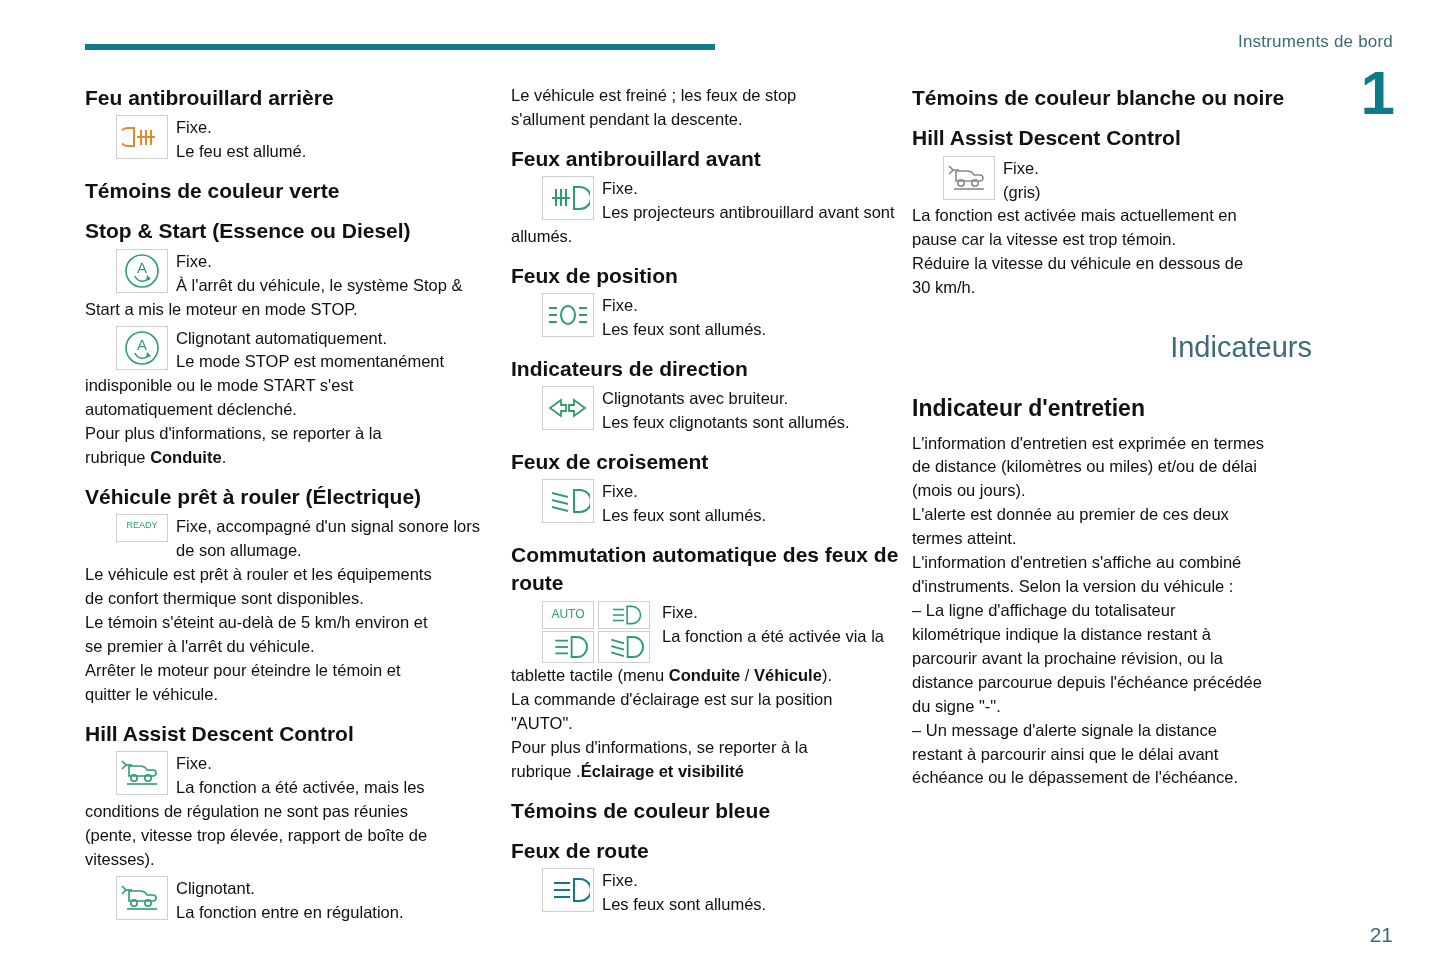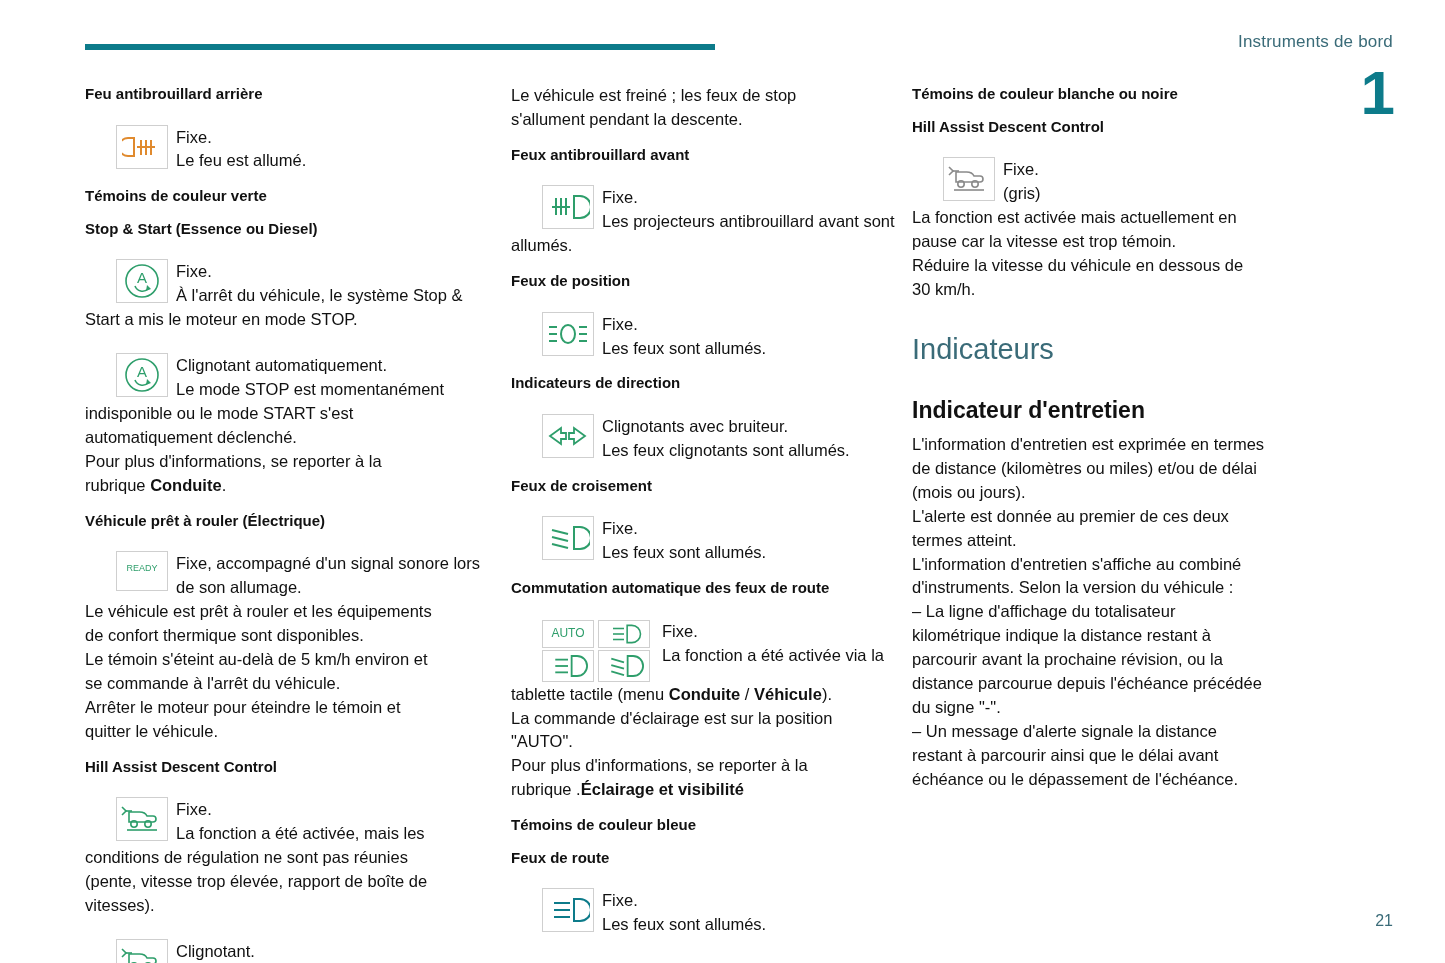--- a/index.html
+++ b/index.html
@@ -42,67 +42,68 @@
     position: absolute;
     top: 62px;
     right: 50px;
     font-size: 62px;
     font-weight: bold;
     color: #0d7b8a;
     line-height: 1;
   }
   .page-number {
     position: absolute;
-    bottom: 33px;
+    bottom: 16px;
     right: 52px;
-    font-size: 16px;
+    font-size: 21px;
     color: #3a6b78;
   }
 
   
   .col {
     position: absolute;
     top: 84px;
     width: 398px;
     font-size: 16.5px;
     line-height: 1.45;
   }
   .col1 { left: 85px; }
   .col2 { left: 511px; }
   .col3 { left: 912px; width: 400px; }
 
   h3.sub {
-    font-size: 15px;
+    font-size: 21px;
     font-weight: bold;
     margin: 13px 0 2px 0;
     color: #111;
     line-height: 1.3;
   }
   h3.sub.first { margin-top: 0; }
   h2.section {
     font-size: 29px;
     font-weight: normal;
     color: #3a6b78;
     margin: 26px 0 10px 0;
+    text-align: right;
   }
   h2.section2 {
     font-size: 23px;
     font-weight: bold;
     color: #111;
     margin: 24px 0 6px 0;
   }
   p.t {
     margin: 0 0 0 0;
   }
 
   
   .row {
     display: flex;
     align-items: flex-start;
-    margin-top: 21px;
+    margin-top: 4px;
     padding-left: 31px;
   }
   .row .ic {
     flex: 0 0 auto;
     margin-right: 8px;
   }
   .row .txt {
     flex: 1 1 auto;
     padding-top: 1px;
   }
@@ -111,21 +112,21 @@
     height: 44px;
     border: 1px solid #cfcfcf;
     box-sizing: border-box;
     display: flex;
     align-items: center;
     justify-content: center;
     background: #fff;
   }
   .icon-box.sm {
     width: 52px;
-    height: 40px;
+    height: 28px;
   }
   .icon-box svg { display: block; }
   b { font-weight: bold; }
   .pairgrid {
     display: grid;
     grid-template-columns: 56px 56px;
     grid-template-rows: 30px 34px;
   }
   .pairgrid .cell {
     display: flex;
@@ -218,21 +219,21 @@
         </div>
       </div>
       <div class="txt">
         <p class="t">Fixe, accompagné d'un signal sonore lors</p>
         <p class="t">de son allumage.</p>
       </div>
     </div>
     <p class="t">Le véhicule est prêt à rouler et les équipements</p>
     <p class="t">de confort thermique sont disponibles.</p>
     <p class="t">Le témoin s'éteint au-delà de 5 km/h environ et</p>
-    <p class="t">se commande à l'arrêt du véhicule.</p>
+    <p class="t">se premier à l'arrêt du véhicule.</p>
     <p class="t">Arrêter le moteur pour éteindre le témoin et</p>
     <p class="t">quitter le véhicule.</p>
 
     <h3 class="sub">Hill Assist Descent Control</h3>
     <div class="row">
       <div class="ic">
         <div class="icon-box">
           <svg width="46" height="34" viewBox="0 0 46 34">
             <path d="M10 10 h10 a8 6 0 0 1 8 4 h6 a3 3 0 0 1 0 6 h-24 z" fill="none" stroke="#2e9e6b" stroke-width="1.6"></path>
             <circle cx="15" cy="22" r="3.2" fill="none" stroke="#2e9e6b" stroke-width="1.6"></circle>

